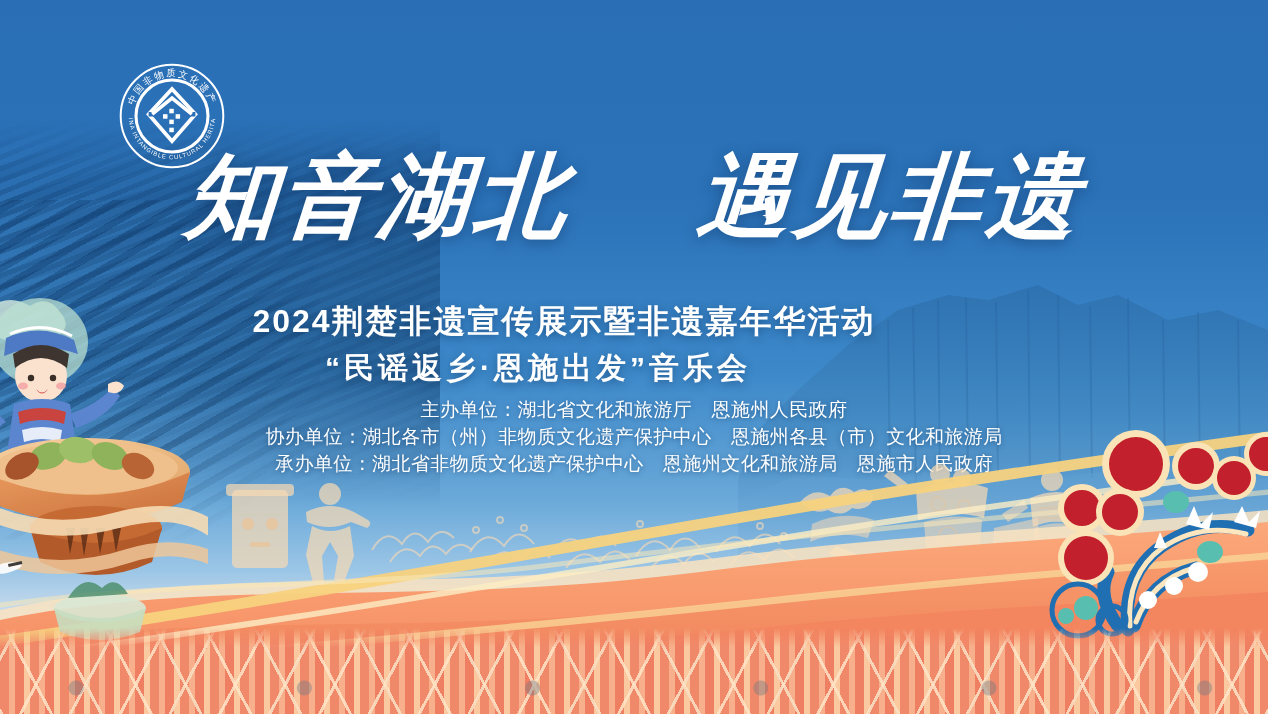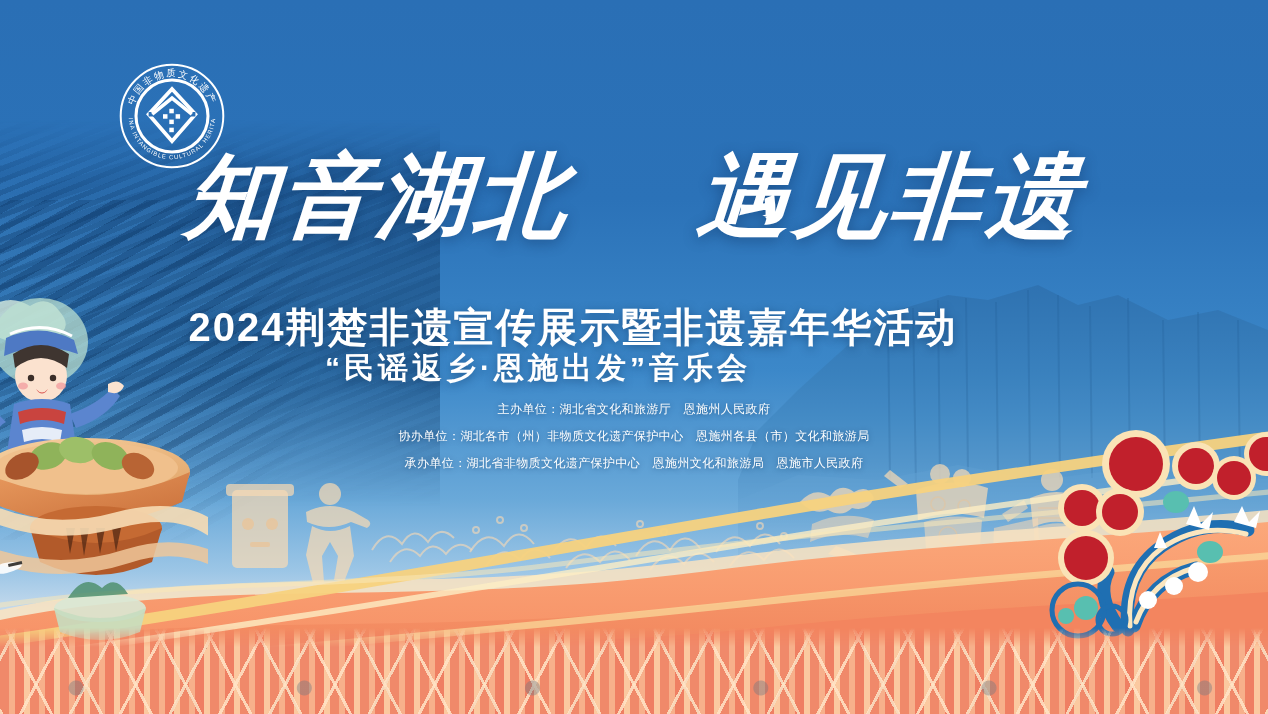--- a/index.html
+++ b/index.html
@@ -80,34 +80,34 @@
     font-family:"DejaVu Serif","Liberation Serif",serif;
     font-weight:700; font-size:92px; line-height:1.05;
     letter-spacing:4px;
     text-shadow:0 3px 14px rgba(10,45,90,.45);
     font-style:italic;
     transform:skewX(-4deg);
   }
   .headline .gap { display:inline-block; width:56px; }
 
   .sub1 {
-    position:absolute; left:13px; top:300px; width:1120px; text-align:center;
-    color:#fff; font-size:40px; font-weight:700; letter-spacing:2px;
+    position:absolute; left:4px; top:300px; width:1120px; text-align:center;
+    color:#fff; font-size:32px; font-weight:700; letter-spacing:2px;
     text-shadow:0 2px 8px rgba(10,45,90,.5);
   }
   .sub2 {
     position:absolute; left:0; top:348px; width:1076px; text-align:center;
     color:#fff; font-size:30px; font-weight:700; letter-spacing:4px;
     text-shadow:0 2px 8px rgba(10,45,90,.5);
   }
 
   
   .credits { position:absolute; left:0; top:396px; width:1268px; text-align:center; }
   .credit-line {
-    color:#ffffff; font-size:12px; line-height:27px; letter-spacing:.4px;
+    color:#ffffff; font-size:19px; line-height:27px; letter-spacing:.4px;
     text-shadow:0 1px 5px rgba(10,45,90,.55); white-space:nowrap;
   }
 
   
   .silhouettes { position:absolute; left:0; bottom:92px; width:1268px; height:190px; }
   .silhouettes svg { width:100%; height:100%; display:block; }
 
   
   .left-illus { position:absolute; left:-22px; top:290px; width:230px; height:360px; }
   .left-illus svg { width:100%; height:100%; display:block; }

